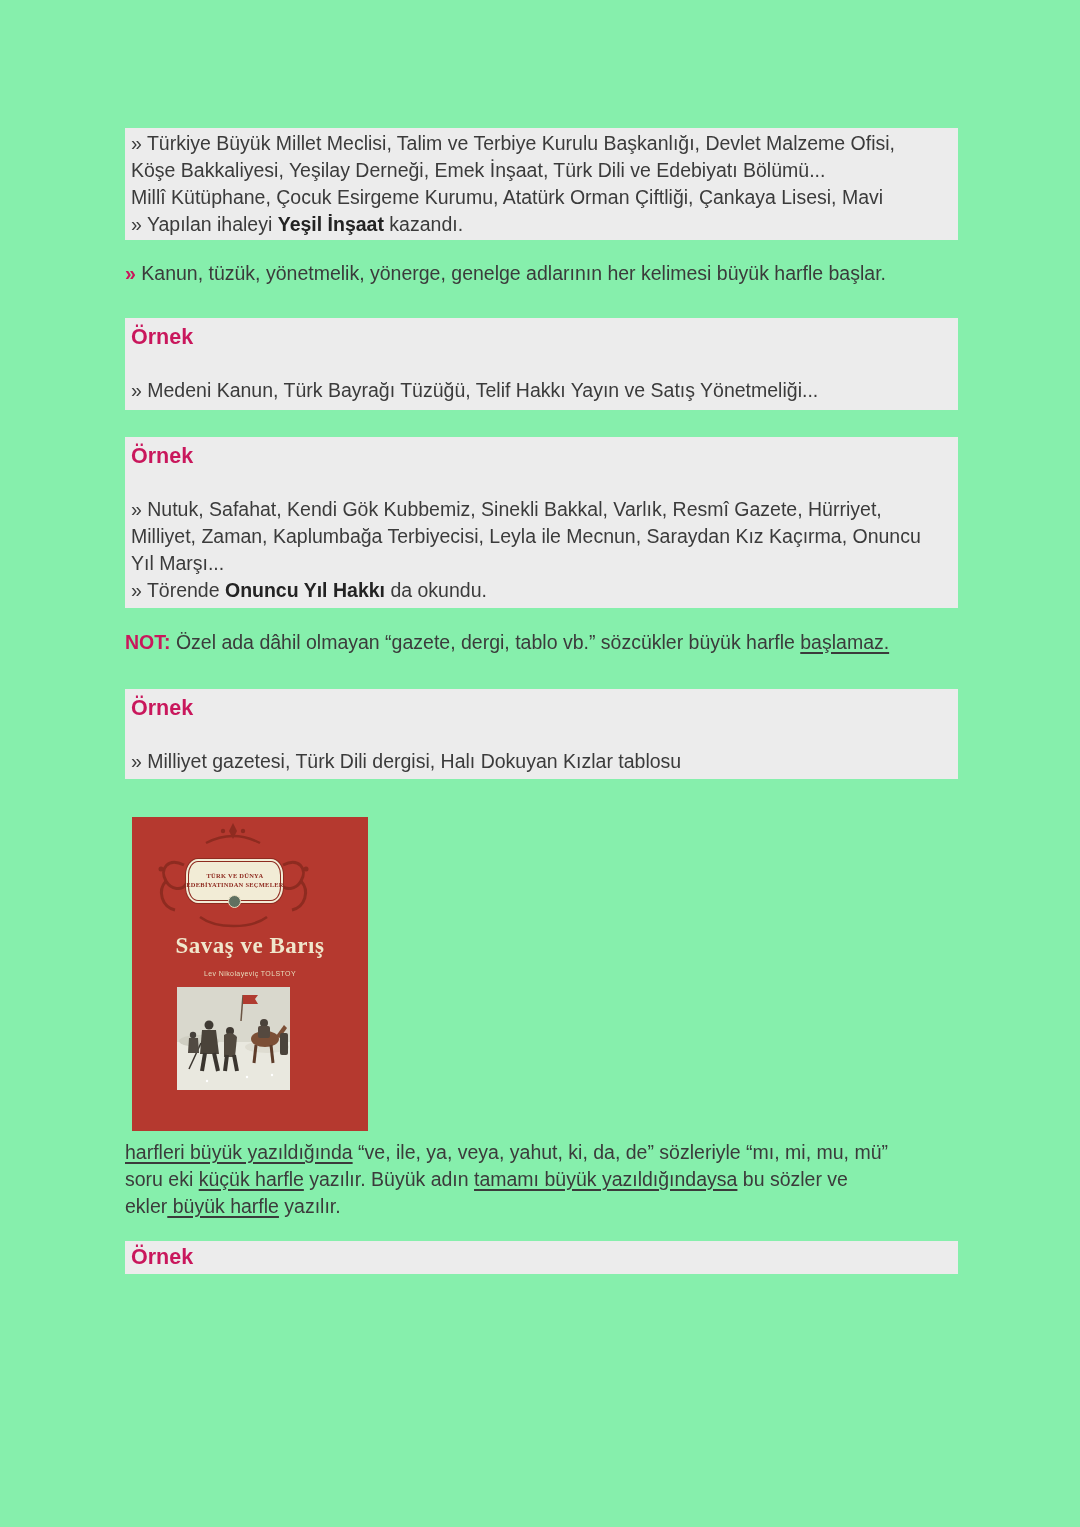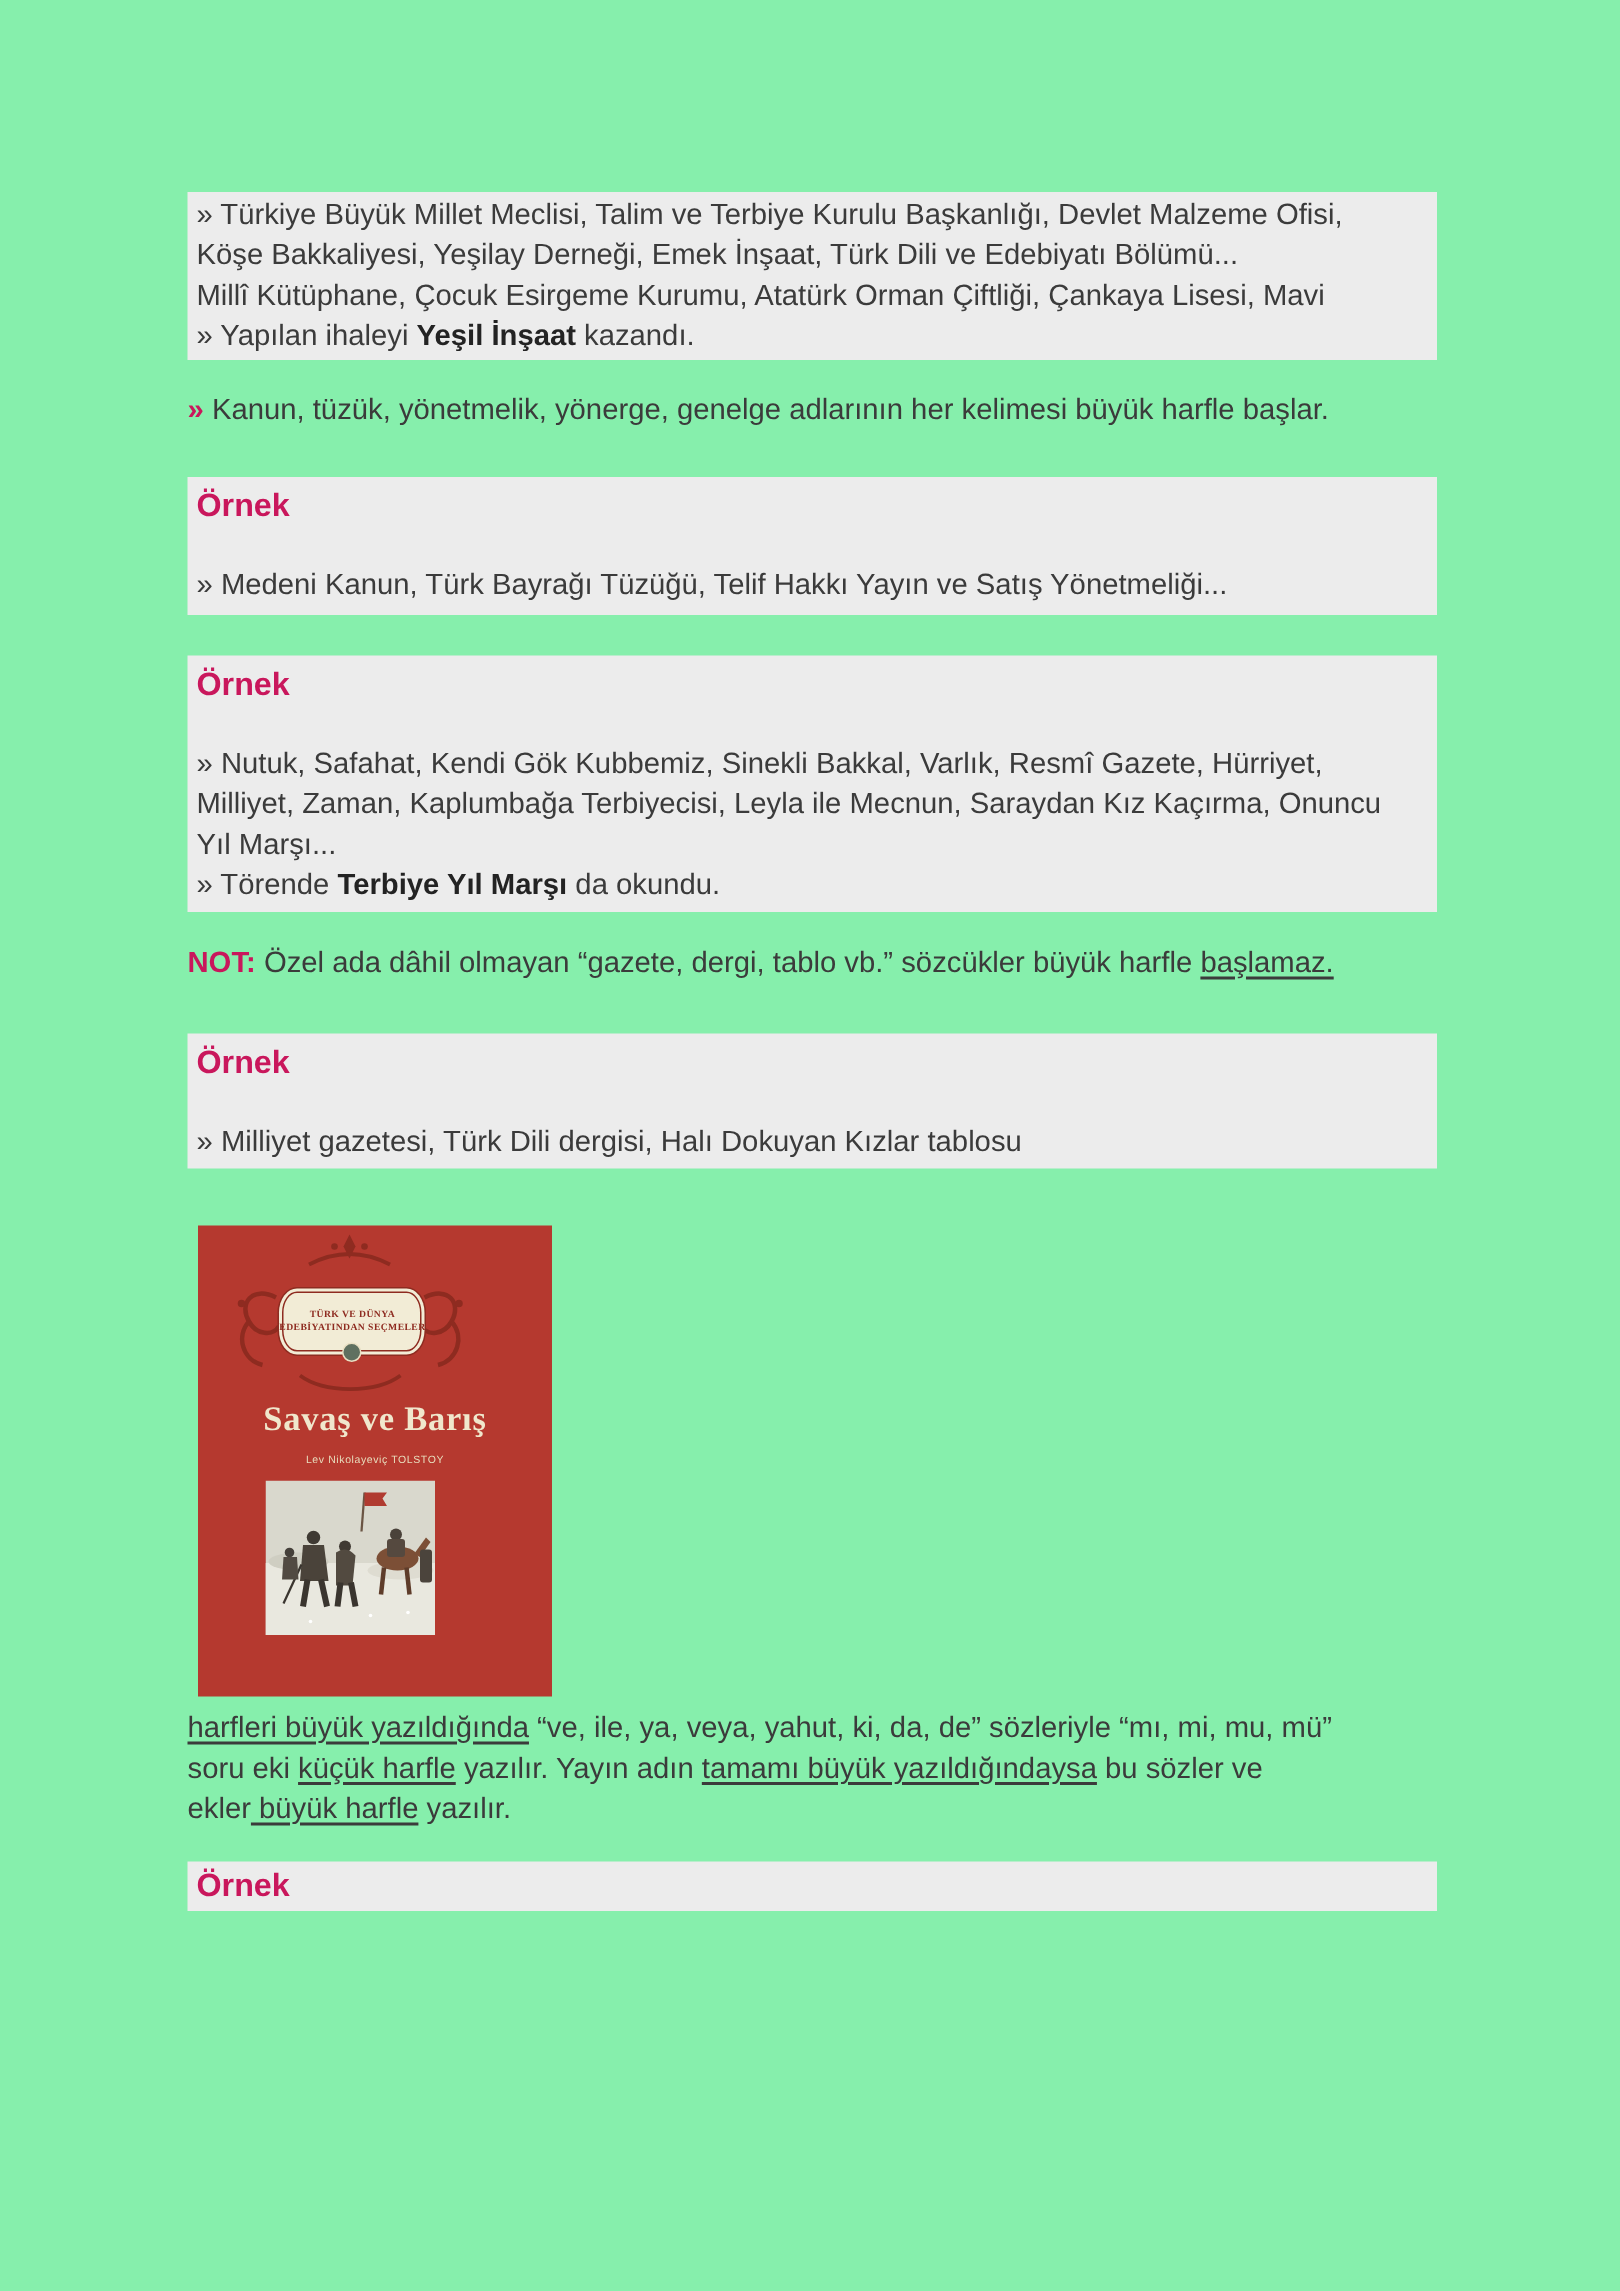--- a/index.html
+++ b/index.html
@@ -65,21 +65,21 @@
       <div class="line">» Medeni Kanun, Türk Bayrağı Tüzüğü, Telif Hakkı Yayın ve Satış Yönetmeliği...</div>
     </div>
 
 
     <div class="ornekbox m-ornek2">
       <div class="ornek-heading">Örnek</div>
       <div class="spacer26"></div>
       <div class="line">» Nutuk, Safahat, Kendi Gök Kubbemiz, Sinekli Bakkal, Varlık, Resmî Gazete, Hürriyet,</div>
       <div class="line">Milliyet, Zaman, Kaplumbağa Terbiyecisi, Leyla ile Mecnun, Saraydan Kız Kaçırma, Onuncu</div>
       <div class="line">Yıl Marşı...</div>
-      <div class="line"><span>» Törende </span><span class="bold">Terbiye Yıl Marşı</span><span> da okundu.</span></div>
+      <div class="line"><span>» Törende </span><span class="bold">Onuncu Yıl Hakkı</span><span> da okundu.</span></div>
     </div>
 
     <div class="line m-note1"><span class="note-label">NOT:</span><span> Özel ada dâhil olmayan “gazete, dergi, tablo vb.” sözcükler büyük harfle </span><span class="u">başlamaz.</span></div>
 
     <div class="ornekbox m-ornek3">
       <div class="ornek-heading">Örnek</div>
       <div class="spacer26"></div>
       <div class="line">» Milliyet gazetesi, Türk Dili dergisi, Halı Dokuyan Kızlar tablosu</div>
     </div>
 
@@ -130,21 +130,21 @@
         <path d="M12,51 l9,0 1,15 -11,0 z" fill="#514a42"></path>
         <rect x="103" y="46" width="8" height="22" rx="2" fill="#4b443c"></rect>
         <circle cx="70" cy="90" r="1.2" fill="#ffffff"></circle>
         <circle cx="30" cy="94" r="1.2" fill="#ffffff"></circle>
         <circle cx="95" cy="88" r="1.2" fill="#ffffff"></circle>
       </svg>
     </div>
 
     <div class="m-note2">
       <div class="line"><span class="u">harfleri büyük yazıldığında</span><span> “ve, ile, ya, veya, yahut, ki, da, de” sözleriyle “mı, mi, mu, mü”</span></div>
-      <div class="line"><span>soru eki </span><span class="u">küçük harfle</span><span> yazılır. Yayın adın </span><span class="u">tamamı büyük yazıldığındaysa</span><span> bu sözler ve</span></div>
+      <div class="line"><span>soru eki </span><span class="u">küçük harfle</span><span> yazılır. Büyük adın </span><span class="u">tamamı büyük yazıldığındaysa</span><span> bu sözler ve</span></div>
       <div class="line"><span>ekler</span><span class="u"> büyük harfle</span><span> yazılır.</span></div>
     </div>
 
     <div class="graybox m-ornek4">
       <div class="ornek-heading">Örnek</div>
     </div>
 
   </div>
 </div>
 

